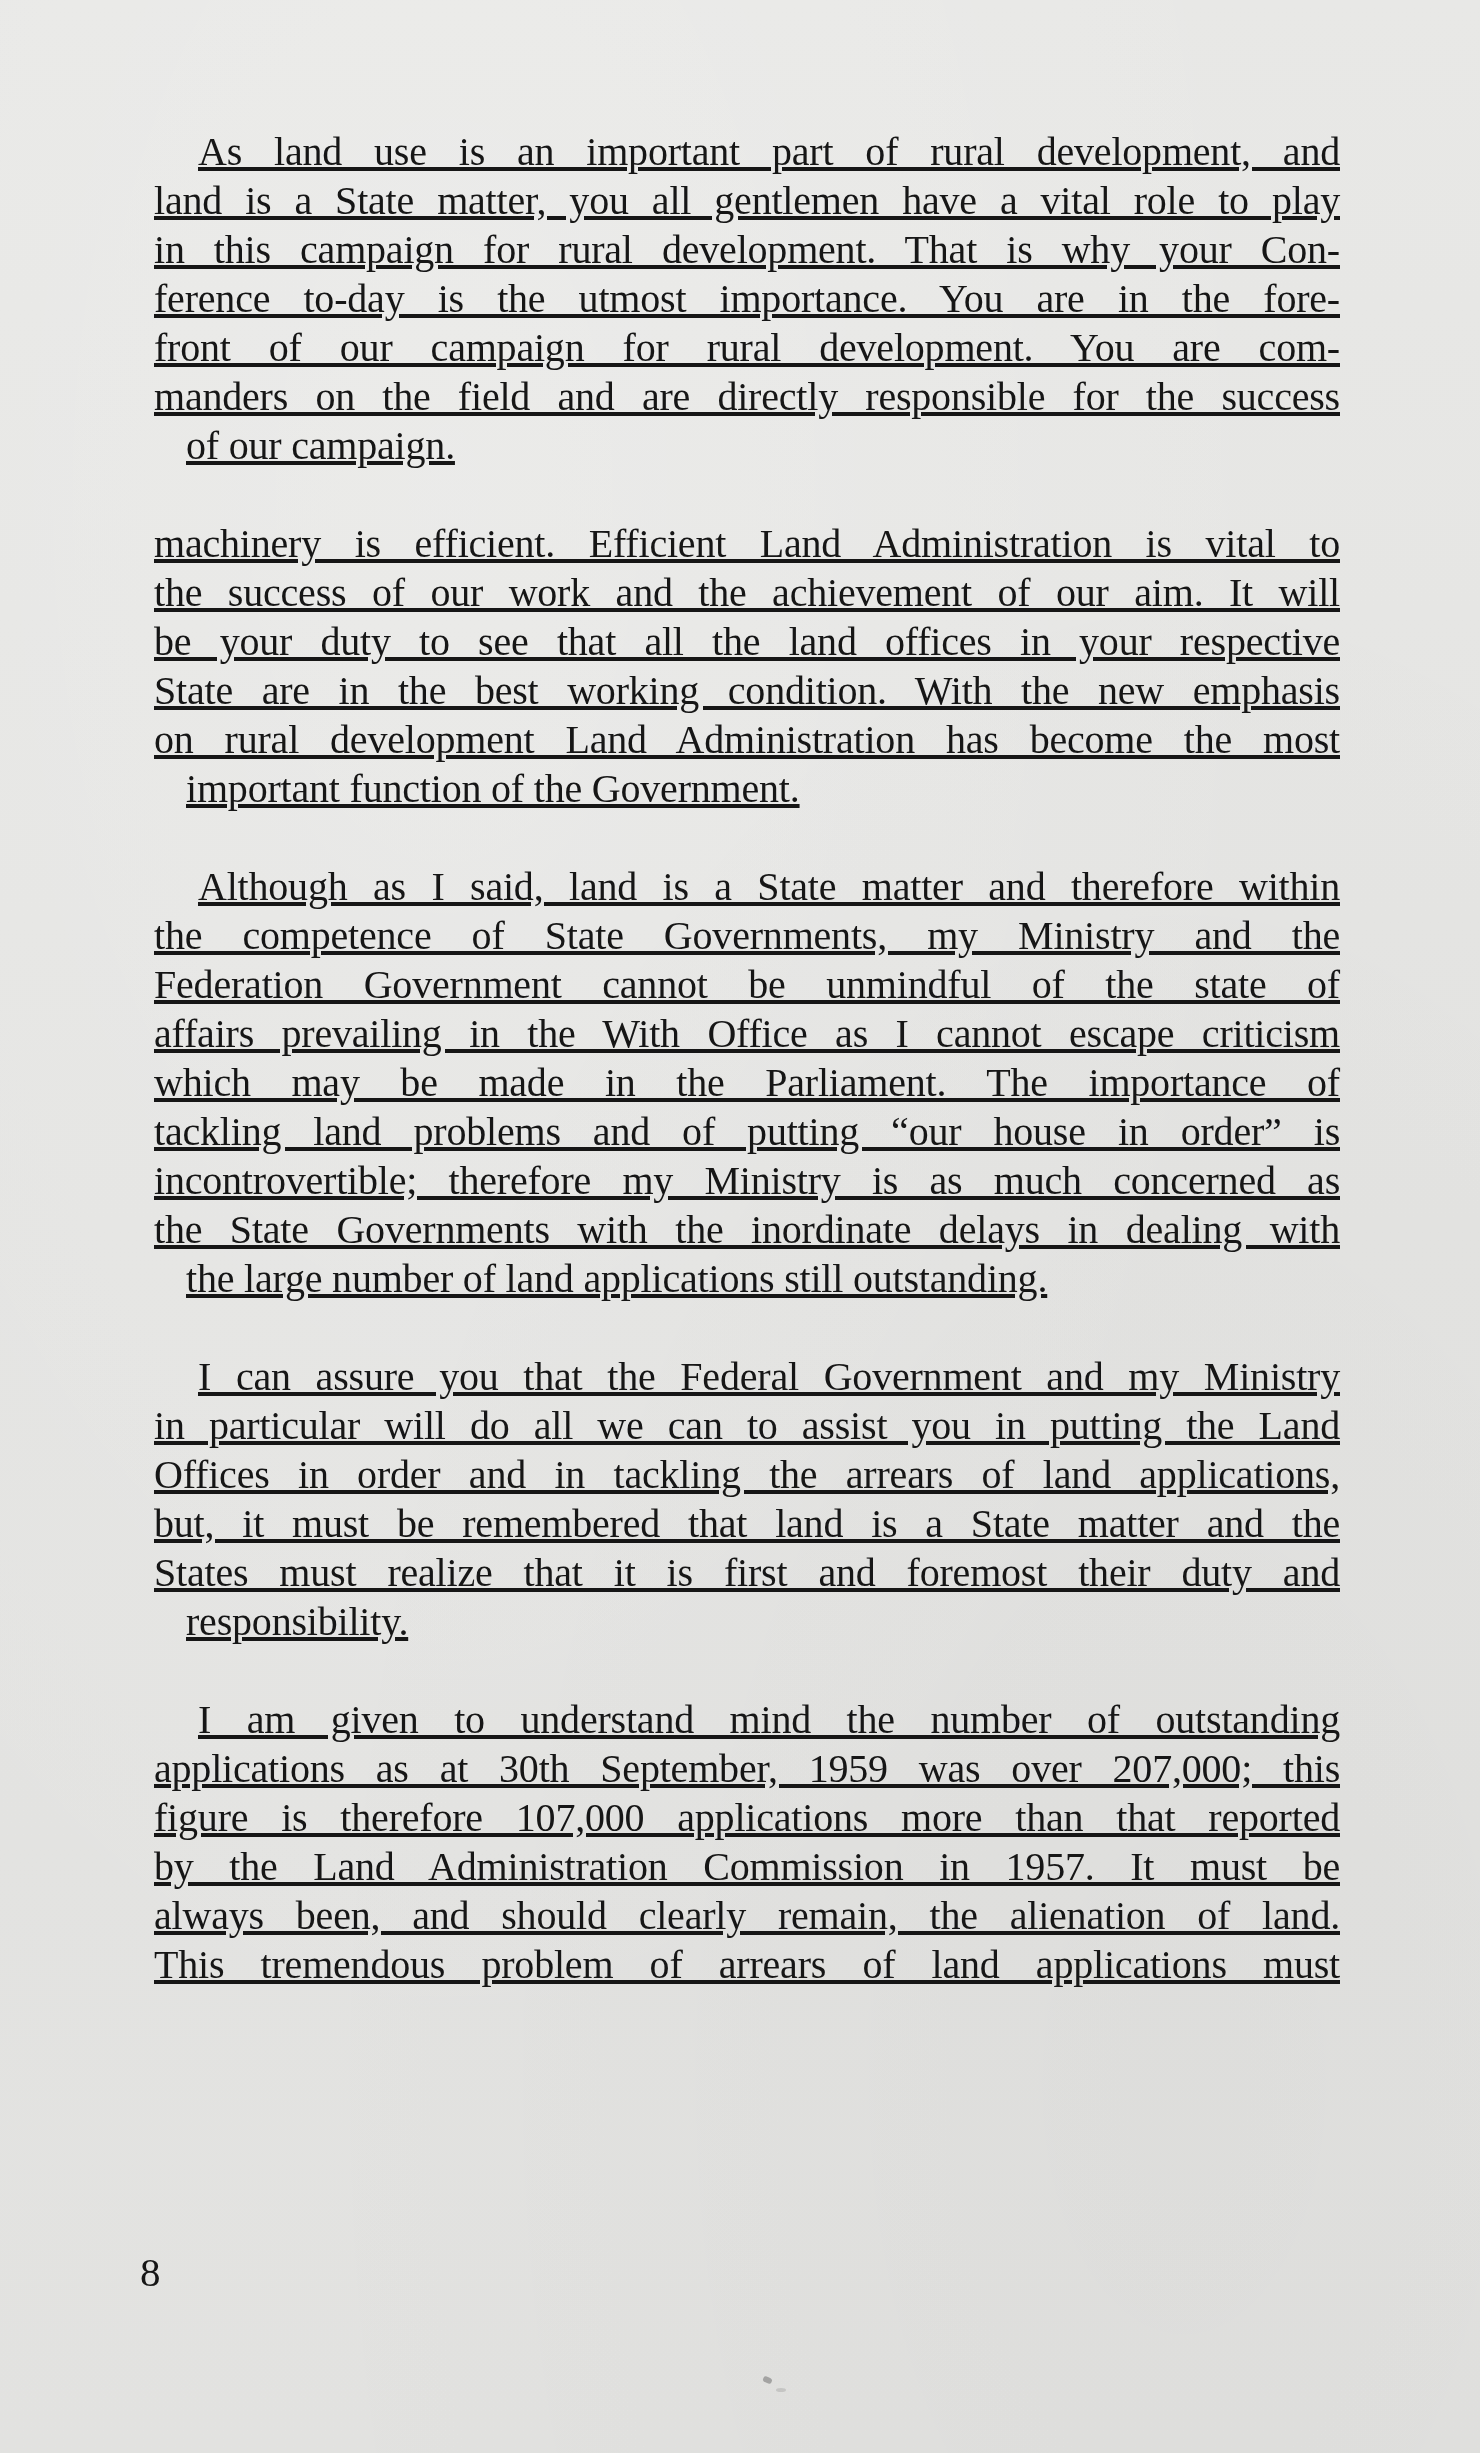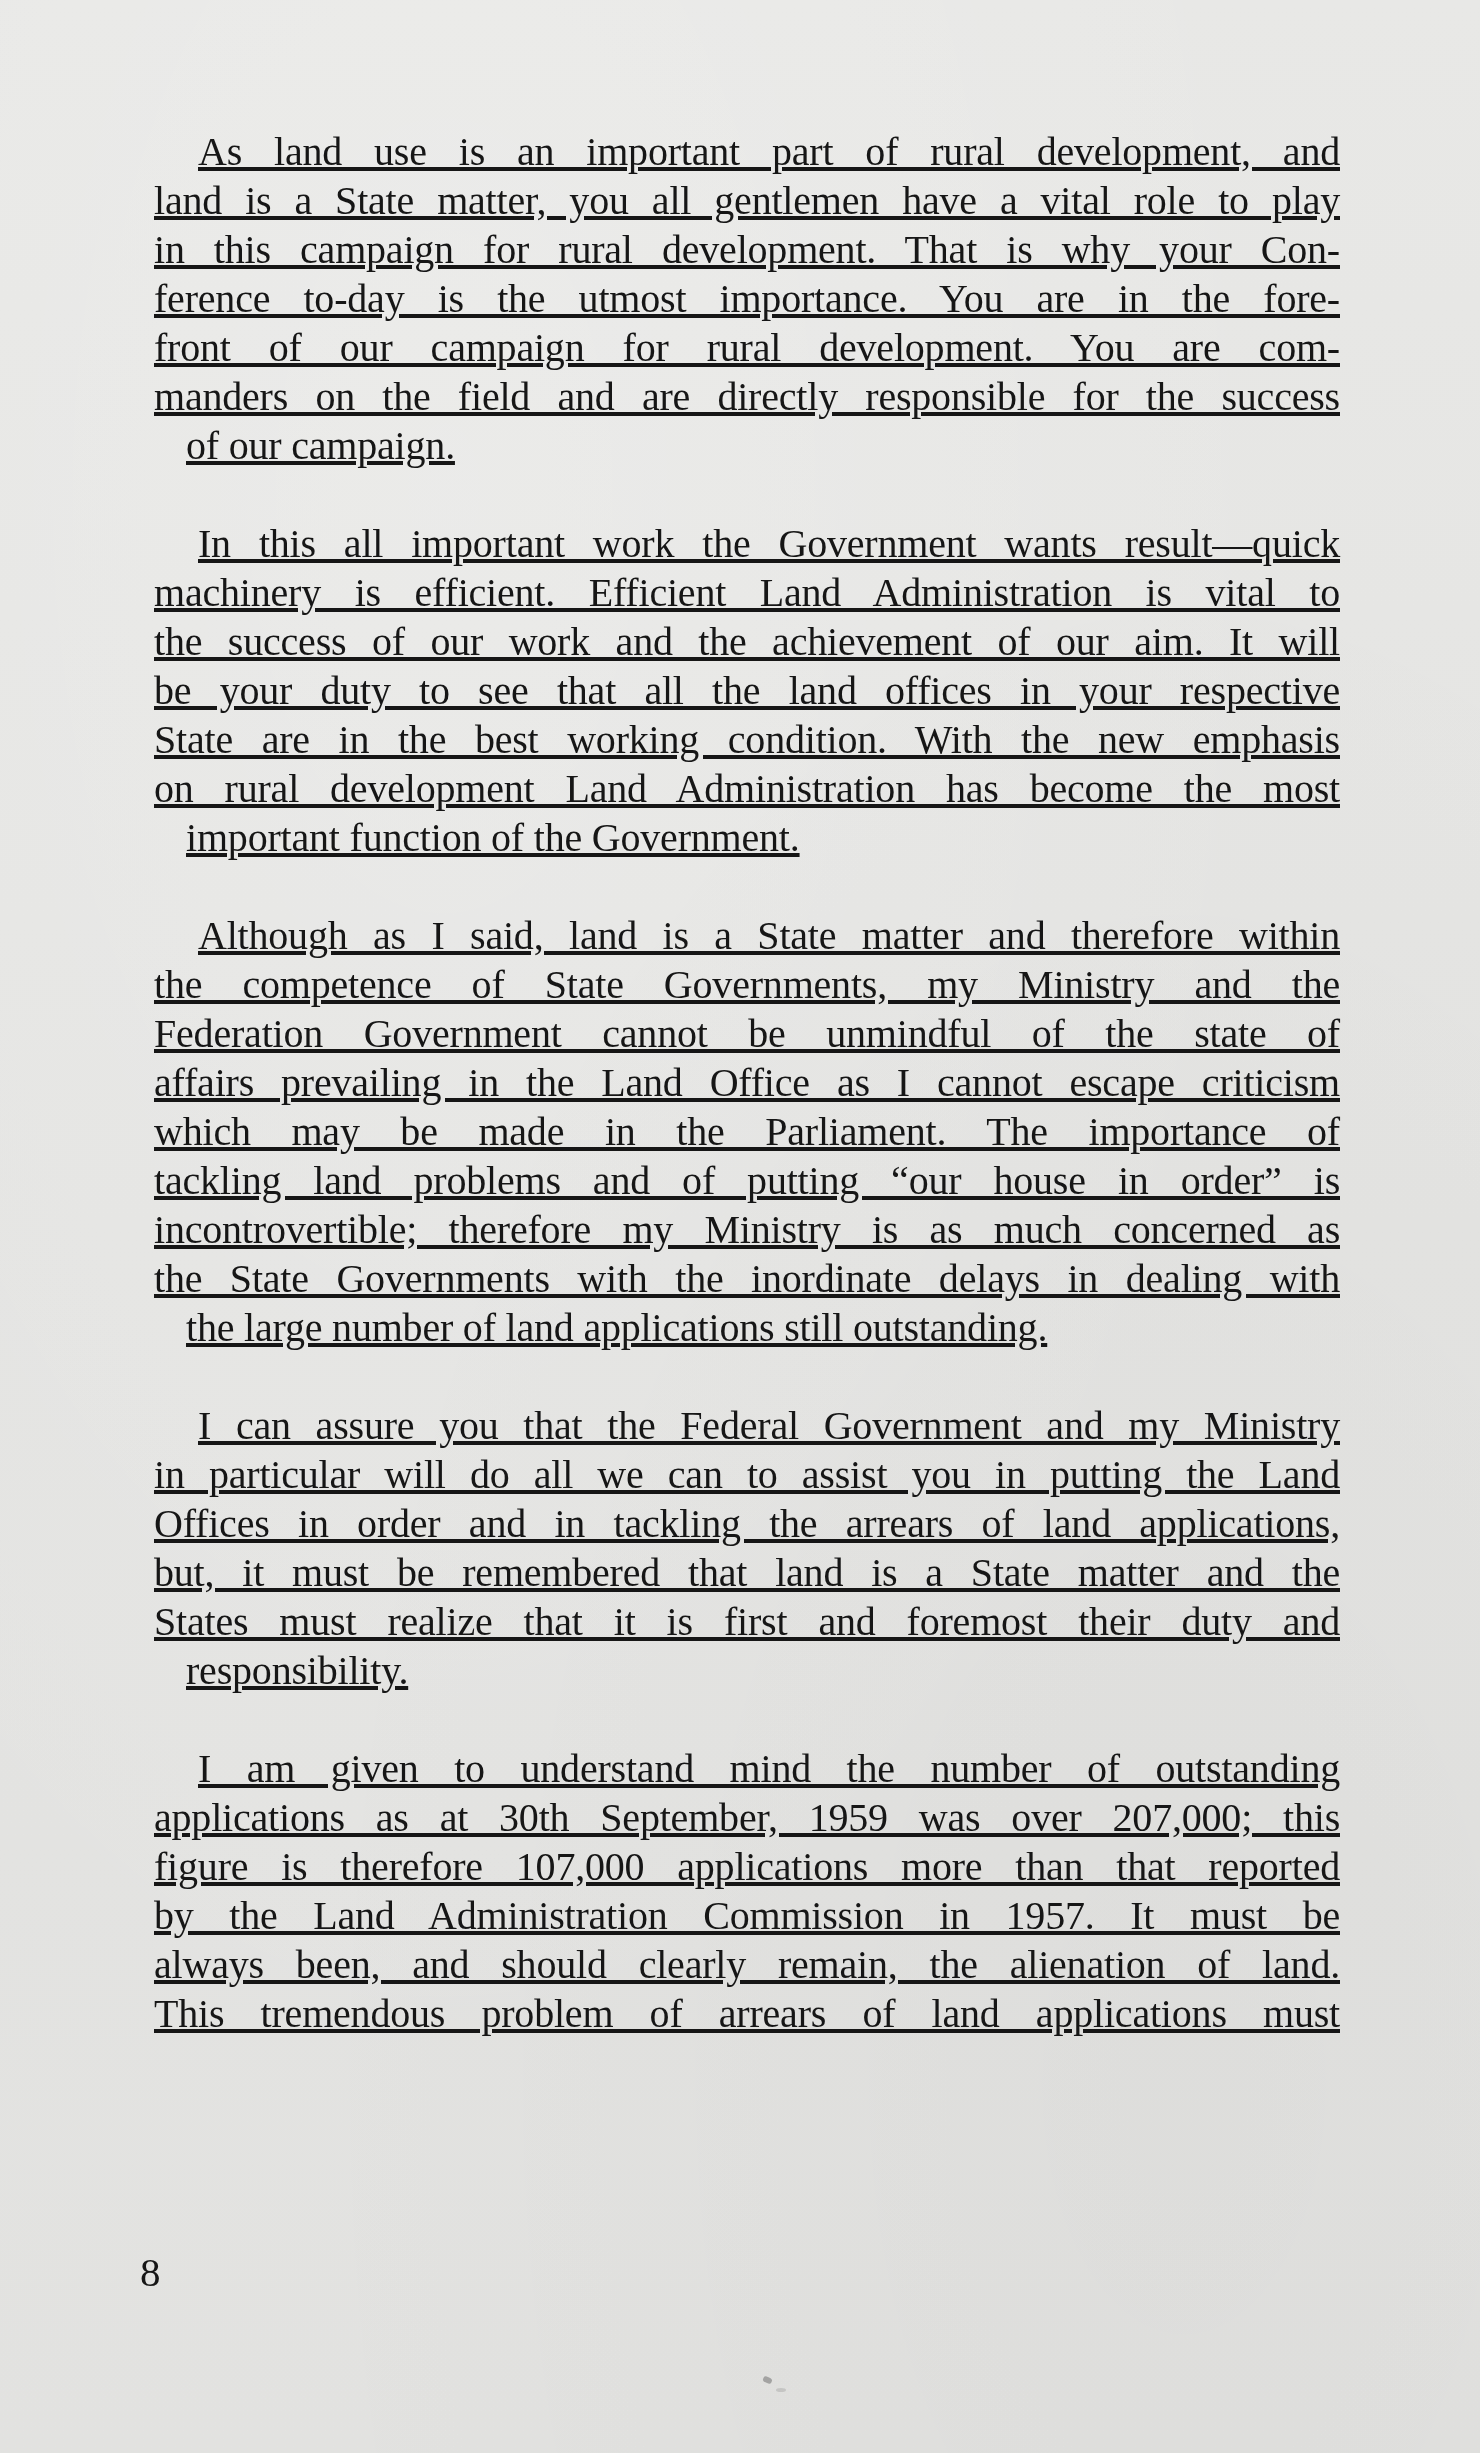--- a/index.html
+++ b/index.html
@@ -94,34 +94,33 @@
     <span class="line first">As land use is an important part of rural development, and</span>
     <span class="line">land is a State matter, you all gentlemen have a vital role to play</span>
     <span class="line">in this campaign for rural development. That is why your Con-</span>
     <span class="line">ference to-day is the utmost importance. You are in the fore-</span>
     <span class="line">front of our campaign for rural development. You are com-</span>
     <span class="line">manders on the field and are directly responsible for the success</span>
     <span class="line last">of our campaign.</span>
   </p>
 
   <p class="paragraph">
-    <span class="line first">In this all important work the Government wants result—quick</span>
     <span class="line">machinery is efficient. Efficient Land Administration is vital to</span>
     <span class="line">the success of our work and the achievement of our aim. It will</span>
     <span class="line">be your duty to see that all the land offices in your respective</span>
     <span class="line">State are in the best working condition. With the new emphasis</span>
     <span class="line">on rural development Land Administration has become the most</span>
     <span class="line last">important function of the Government.</span>
   </p>
 
   <p class="paragraph">
     <span class="line first">Although as I said, land is a State matter and therefore within</span>
     <span class="line">the competence of State Governments, my Ministry and the</span>
     <span class="line">Federation Government cannot be unmindful of the state of</span>
-    <span class="line">affairs prevailing in the Land Office as I cannot escape criticism</span>
+    <span class="line">affairs prevailing in the With Office as I cannot escape criticism</span>
     <span class="line">which may be made in the Parliament. The importance of</span>
     <span class="line">tackling land problems and of putting “our house in order” is</span>
     <span class="line">incontrovertible; therefore my Ministry is as much concerned as</span>
     <span class="line">the State Governments with the inordinate delays in dealing with</span>
     <span class="line last">the large number of land applications still outstanding.</span>
   </p>
 
   <p class="paragraph">
     <span class="line first">I can assure you that the Federal Government and my Ministry</span>
     <span class="line">in particular will do all we can to assist you in putting the Land</span>

